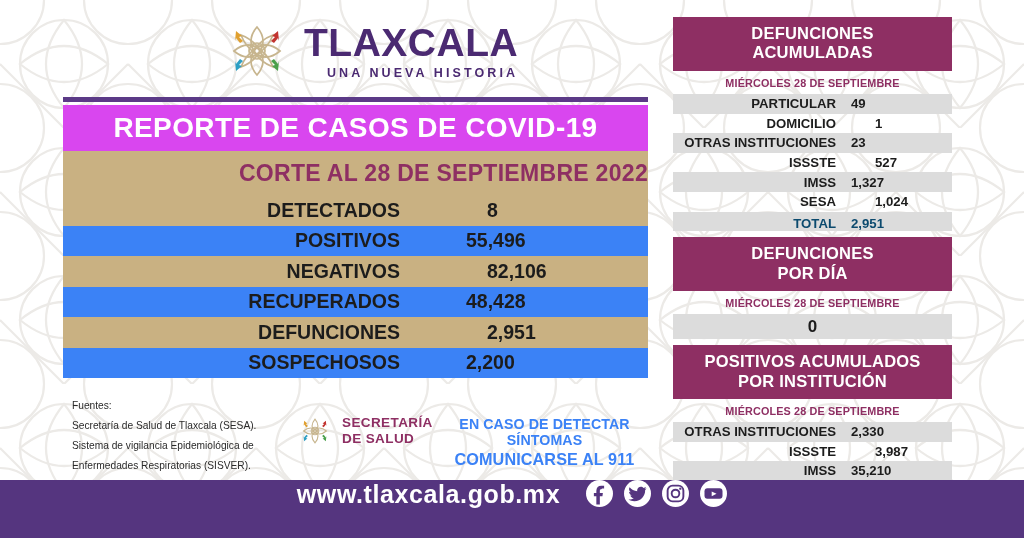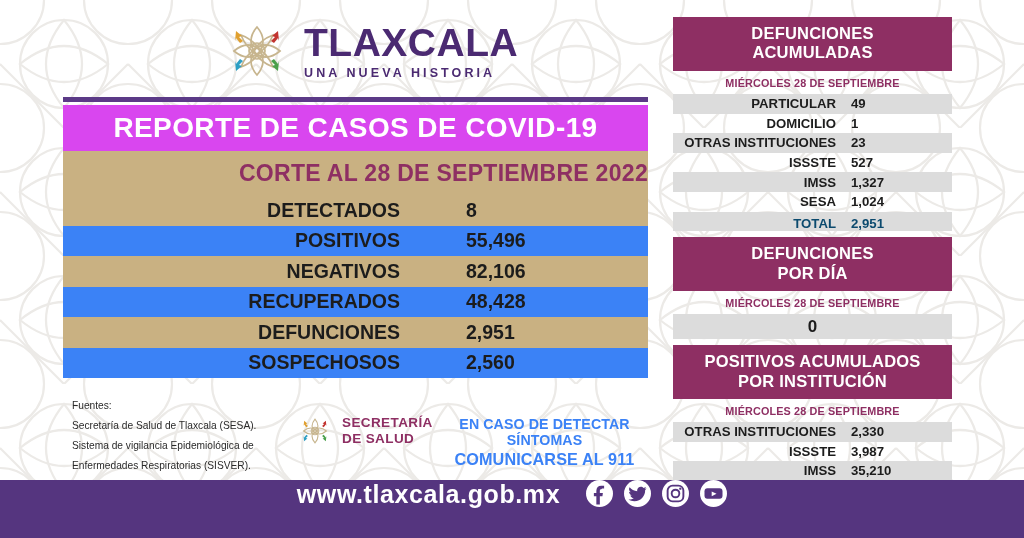--- a/index.html
+++ b/index.html
@@ -50,20 +50,21 @@
     letter-spacing: 0.5px;
     line-height: 1;
   }
   #brand-sub {
     font-size: 12.5px;
     font-weight: bold;
     color: #4b2a72;
     letter-spacing: 3.1px;
     margin-top: 5px;
     line-height: 1;
+    text-align: right;
   }
 
   
   #main-panel {
     position: absolute;
     left: 63px;
     top: 97px;
     width: 585px;
   }
   #title-rule {
@@ -97,21 +98,21 @@
     font-weight: bold;
     letter-spacing: 0.3px;
   }
 
   
   .stat-row {
     height: 30.5px;
     display: flex;
     align-items: center;
   }
-  .stat-row.tan  { background: #c9b182; }
+  .stat-row.tan  { background: #c9b182; gap: 21px; }
   .stat-row.cream{ background: #3b82f6; }
   .stat-label {
     flex: 0 0 355px;
     text-align: right;
     padding-right: 18px;
     font-size: 19.5px;
     font-weight: bold;
     color: #1c1c1c;
   }
   .stat-value {
@@ -190,21 +191,21 @@
   }
   .data-row {
     height: 19.6px;
     display: flex;
     align-items: center;
     font-size: 13.2px;
     font-weight: bold;
     color: #1c1c1c;
   }
   .data-row.shade { background: #dcdcdc; }
-  .data-row.plain { background: transparent; }
+  .data-row.plain { background: transparent; gap: 24px; }
   .data-row .dlabel {
     flex: 0 0 172px;
     text-align: right;
     padding-right: 9px;
   }
   .data-row .dvalue {
     flex: 1;
     text-align: left;
     padding-left: 6px;
   }
@@ -327,21 +328,21 @@
       <div class="stat-row cream">
         <span class="stat-label">RECUPERADOS</span>
         <span class="stat-value">48,428</span>
       </div>
       <div class="stat-row tan">
         <span class="stat-label">DEFUNCIONES</span>
         <span class="stat-value">2,951</span>
       </div>
       <div class="stat-row cream">
         <span class="stat-label">SOSPECHOSOS</span>
-        <span class="stat-value">2,560</span>
+        <span class="stat-value">2,200</span>
       </div>
     </div>
   </div>
 
   <div id="sources-block">
     <div>Fuentes:</div>
     <div>Secretaría de Salud de Tlaxcala (SESA).</div>
     <div>Sistema de vigilancia Epidemiológica de</div>
     <div>Enfermedades Respiratorias (SISVER).</div>
   </div>

